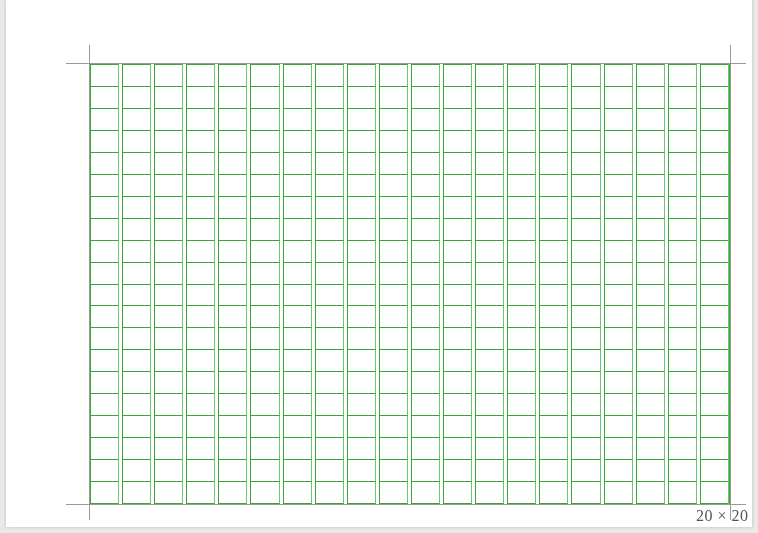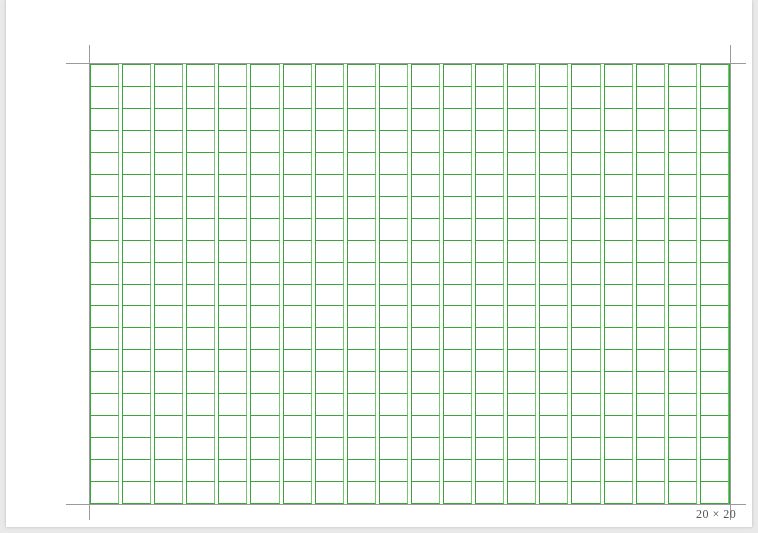--- a/index.html
+++ b/index.html
@@ -71,21 +71,21 @@
     margin-right: 3px;
   }
   .col:last-child { margin-right: 0; }
   .grid {
     
   }
   .label {
     position: absolute;
     left: 690px;
     top: 507px;
-    font-size: 12px;
+    font-size: 16px;
     color: #555;
     letter-spacing: 0.5px;
   }
 </style>
 </head>
 <body>
 
 <div class="page">
 
   <div class="ext-line ext-top"></div>

